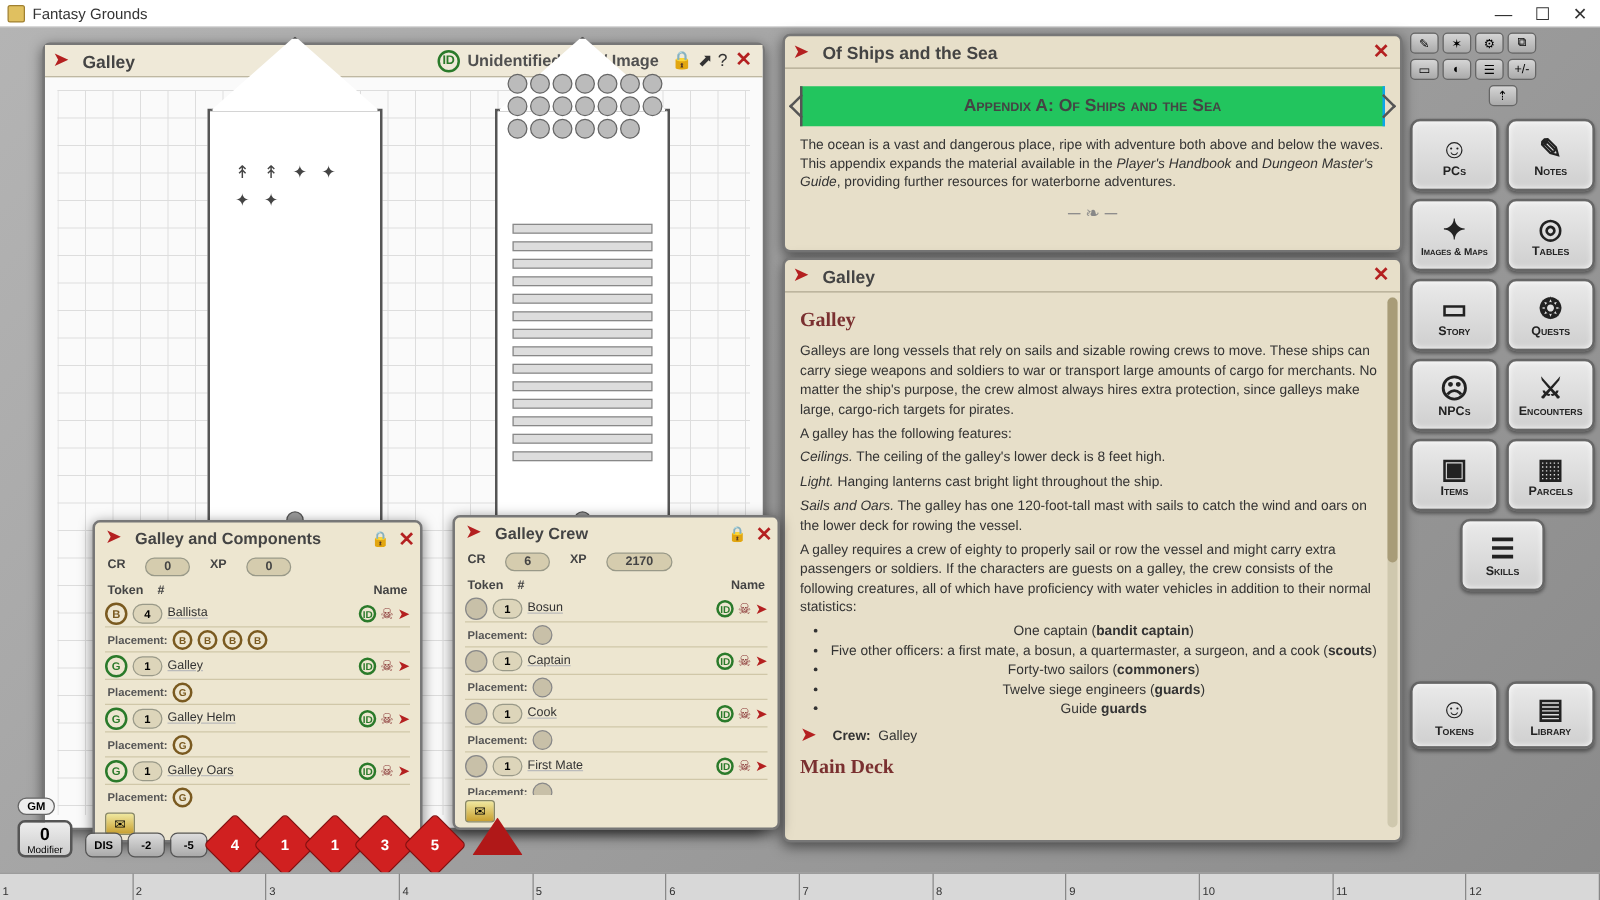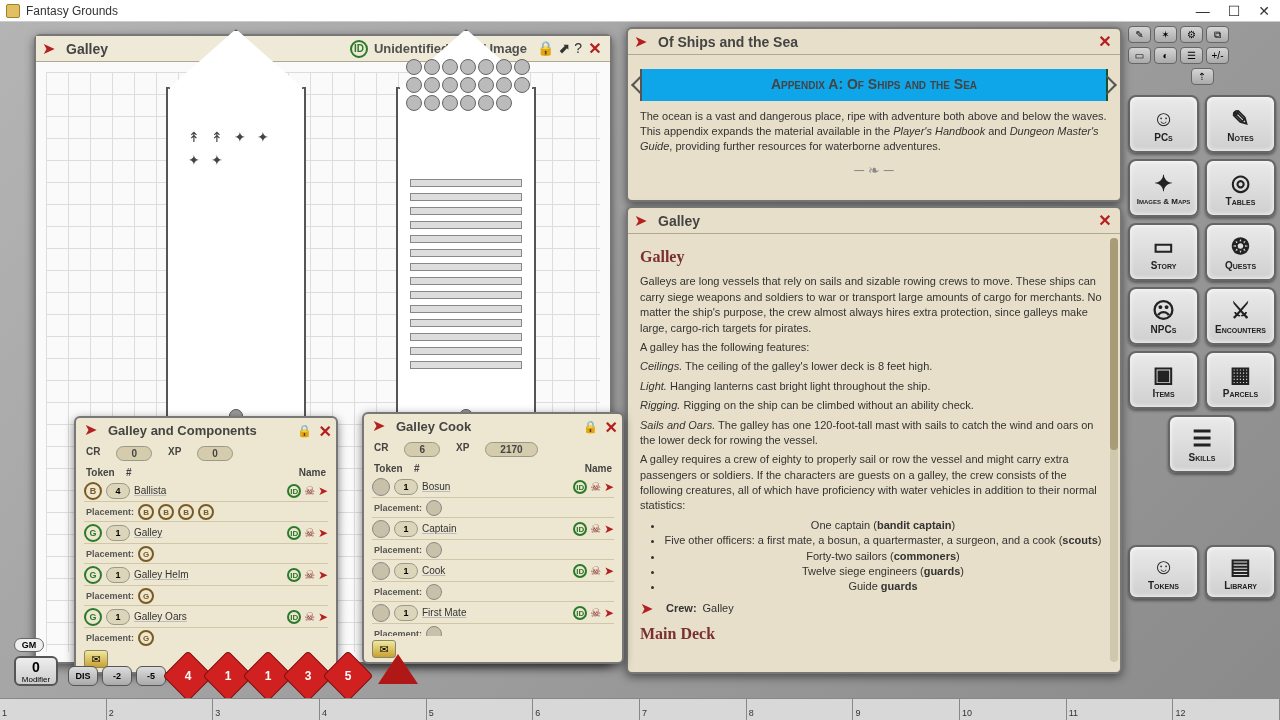--- a/index.html
+++ b/index.html
@@ -93,21 +93,21 @@
 .tok { width:20px; height:20px; font-size:14px; color:#444; }
 .ship2 .barrels { position:absolute; left:8px; top:-30px; width:124px; display:flex; flex-wrap:wrap; gap:2px;}
 .barrel { width:16px;height:16px;border-radius:50%;background:#bbb;border:1px solid #666;}
 .benches { position:absolute; left:12px; top:90px; right:12px; bottom:30px; display:flex; flex-direction:column; gap:6px;}
 .bench { height:8px; background:#ddd; border:1px solid #888;}
 
 
 .ref1 { left: 626px; top: 5px; width: 496px; height: 175px; }
 .ref1 .panel-body { overflow-y:auto; }
 .ref-banner {
-  background:#0ea5e9; border-left:2px solid #555; border-right:2px solid #14532d;
+  background:#22c55e; border-left:2px solid #555; border-right:2px solid #0ea5e9;
   padding:6px; text-align:center; font-weight:bold; font-variant:small-caps;
   font-size:14px; color:#444; margin:8px 0;
   position:relative;
 }
 .ref-banner::before, .ref-banner::after {
   content:""; position:absolute; top:50%; width:12px; height:12px; border-top:2px solid #555; border-right:2px solid #555;
 }
 .ref-banner::before { left:-8px; transform:translateY(-50%) rotate(-135deg);}
 .ref-banner::after { right:-8px; transform:translateY(-50%) rotate(45deg);}
 .ref-divider { text-align:center; color:#888; margin:6px 0; font-size:14px;}
@@ -351,21 +351,20 @@
     </div>
     <div class="panel-body">
       <div class="scrollbar">
           <div class="scrollbar-thumb"></div>
         </div>
       <h3>Galley</h3>
       <p>Galleys are long vessels that rely on sails and sizable rowing crews to move. These ships can carry siege weapons and soldiers to war or transport large amounts of cargo for merchants. No matter the ship's purpose, the crew almost always hires extra protection, since galleys make large, cargo-rich targets for pirates.</p>
       <p>A galley has the following features:</p>
       <p><strong><em>Ceilings.</em></strong><span> The ceiling of the galley's lower deck is 8 feet high.</span></p>
       <p><strong><em>Light.</em></strong><span> Hanging lanterns cast bright light throughout the ship.</span></p>
-      <p><strong><em>Rigging.</em></strong><span> Rigging on the ship can be climbed without an ability check.</span></p>
       <p><strong><em>Sails and Oars.</em></strong><span> The galley has one 120-foot-tall mast with sails to catch the wind and oars on the lower deck for rowing the vessel.</span></p>
       <p>A galley requires a crew of eighty to properly sail or row the vessel and might carry extra passengers or soldiers. If the characters are guests on a galley, the crew consists of the following creatures, all of which have proficiency with water vehicles in addition to their normal statistics:</p>
       <ul>
         <li><span>One captain (</span><strong>bandit captain</strong><span>)</span></li>
         <li><span>Five other officers: a first mate, a bosun, a quartermaster, a surgeon, and a cook (</span><strong>scouts</strong><span>)</span></li>
         <li><span>Forty-two sailors (</span><strong>commoners</strong><span>)</span></li>
         <li><span>Twelve siege engineers (</span><strong>guards</strong><span>)</span></li>
         <li><span>Guide </span><strong>guards</strong></li>
       </ul>
       <div class="crewline">
@@ -460,21 +459,21 @@
     <div class="enc-footer">
         <div class="mail">✉</div>
       </div>
   </div>
 
   <div class="panel enc enc2">
     <span class="enc-lock">🔒</span>
     <span class="enc-close">✕</span>
     <div class="enc-header">
       <span class="dragon-icon">➤</span>
-      <span class="panel-title" style="font-size:13px;">Galley Cook</span>
+      <span class="panel-title" style="font-size:13px;">Galley Crew</span>
     </div>
     <div class="stats">
       <span>CR</span>
         <span class="statv">6</span>
       <span>XP</span>
         <span class="statv">2170</span>
     </div>
     <div class="cols">
         <span class="c1">Token</span>
         <span class="c2">#</span>

